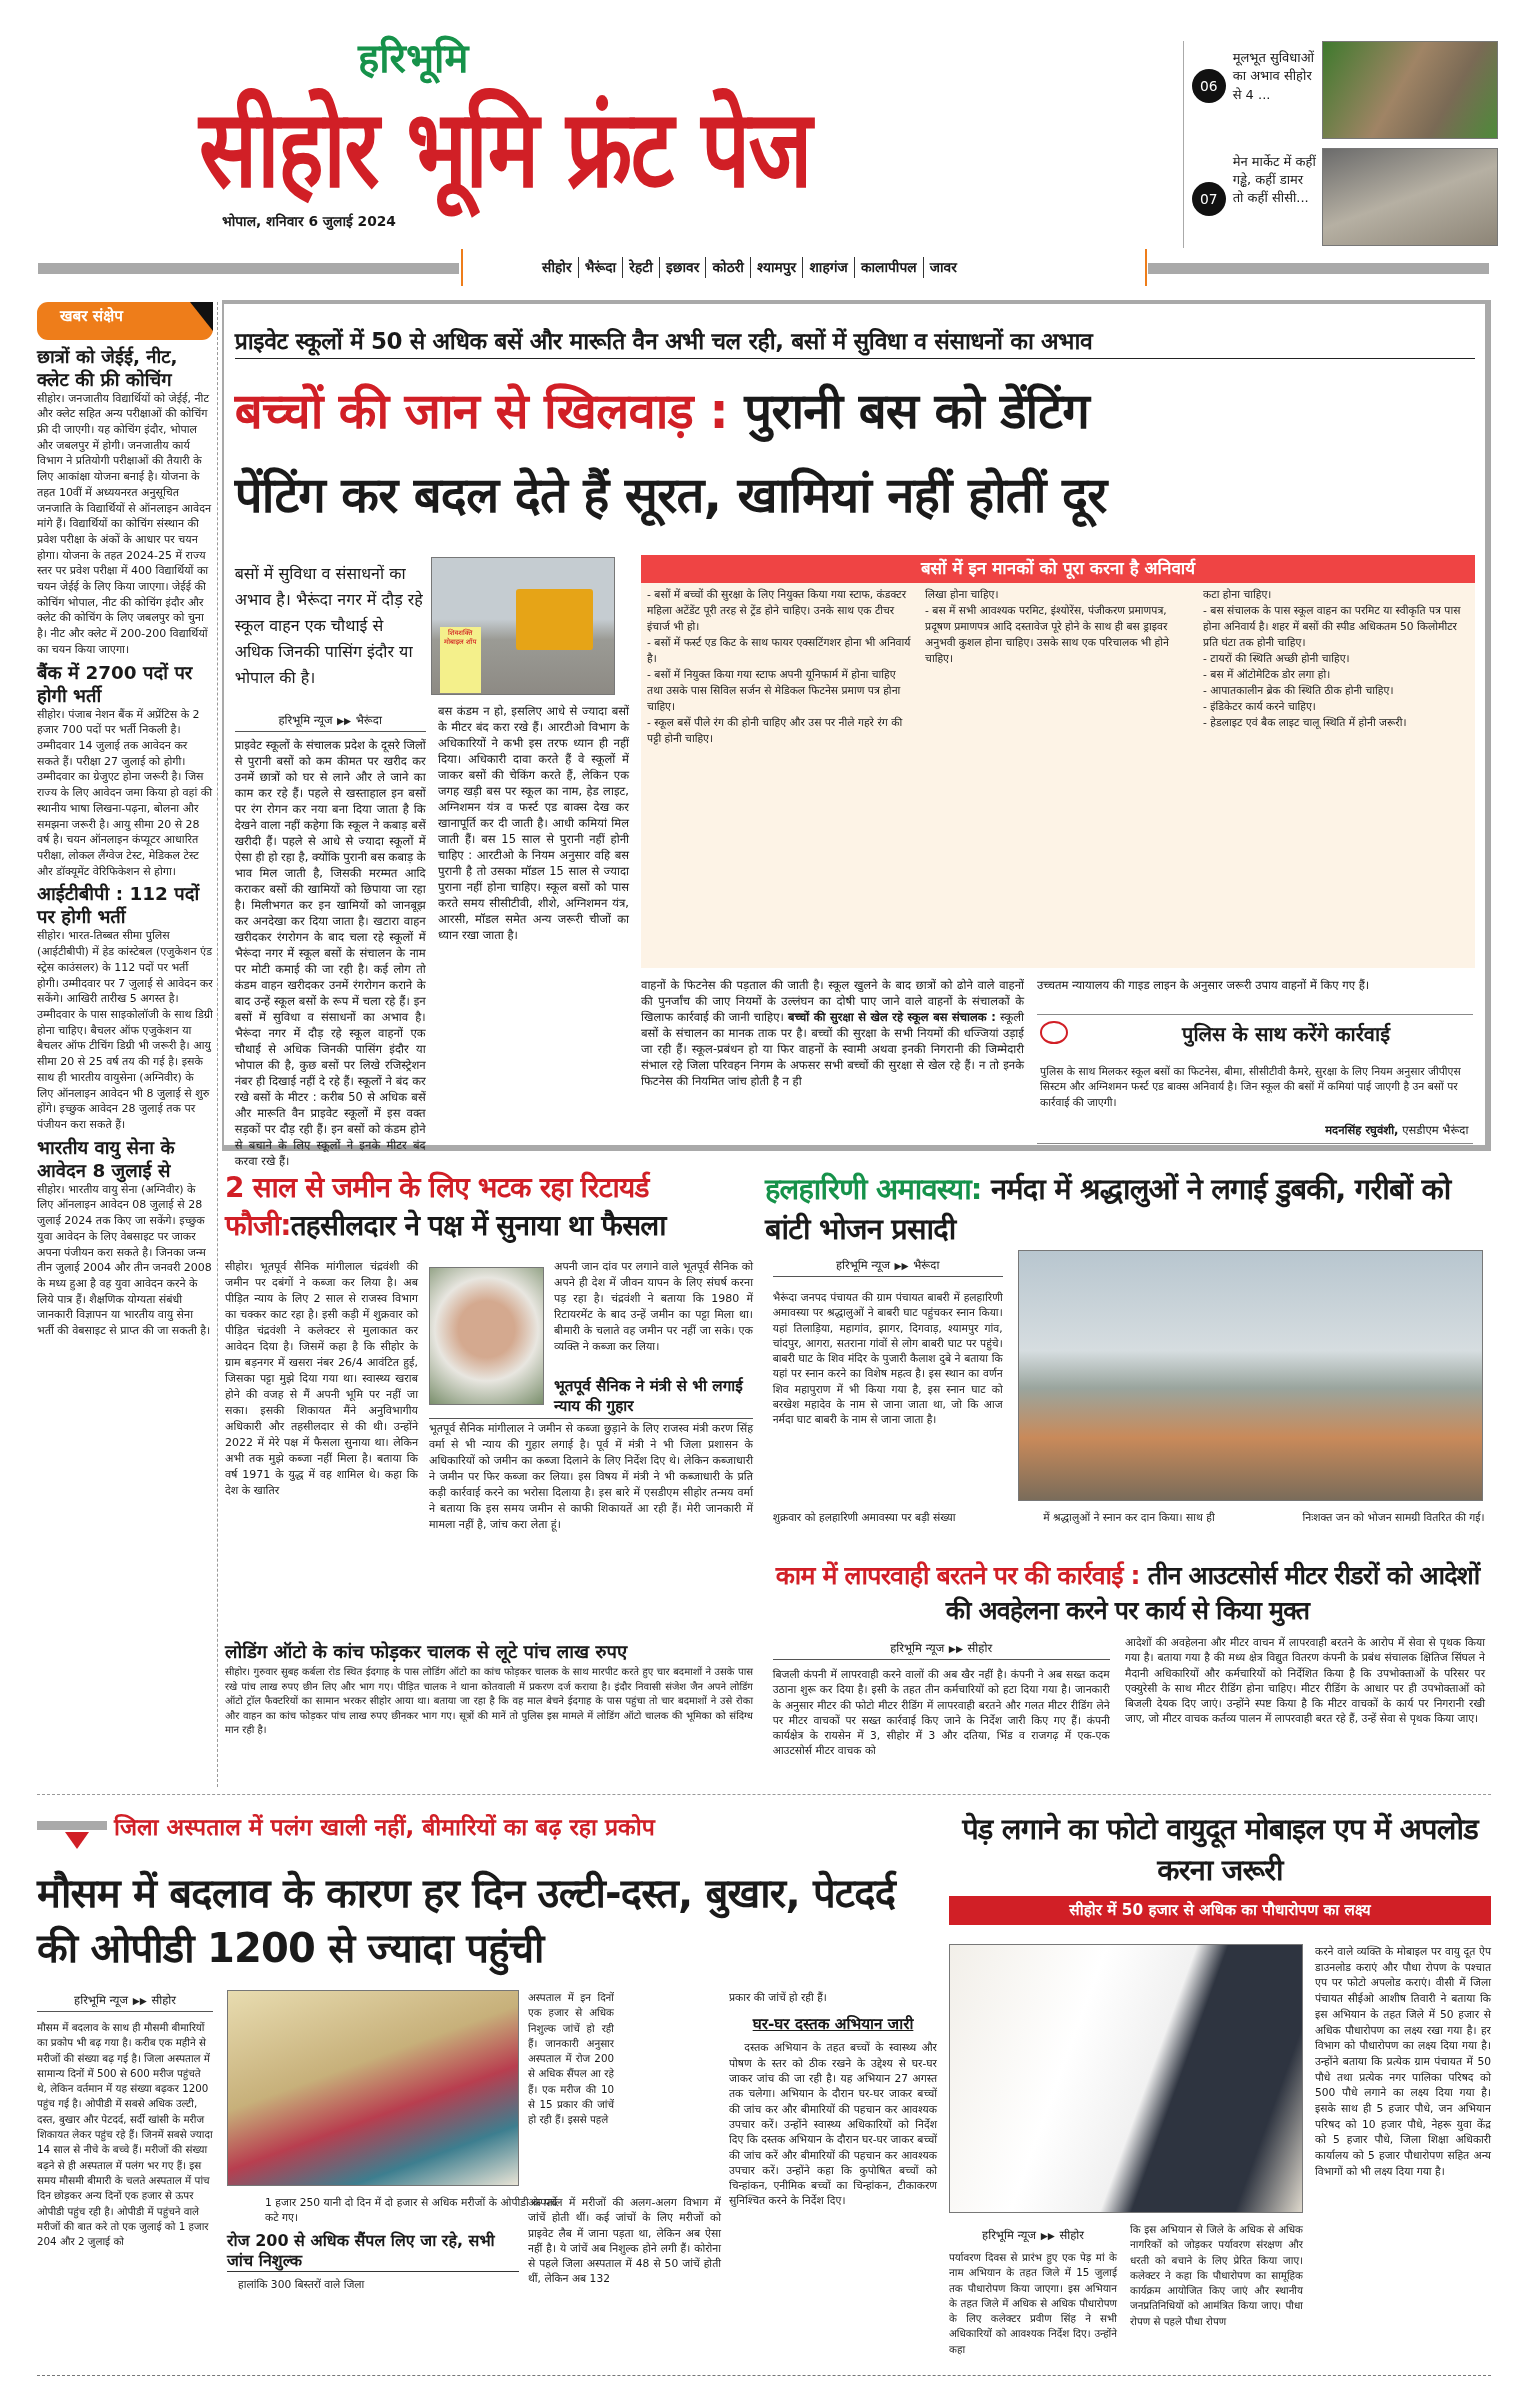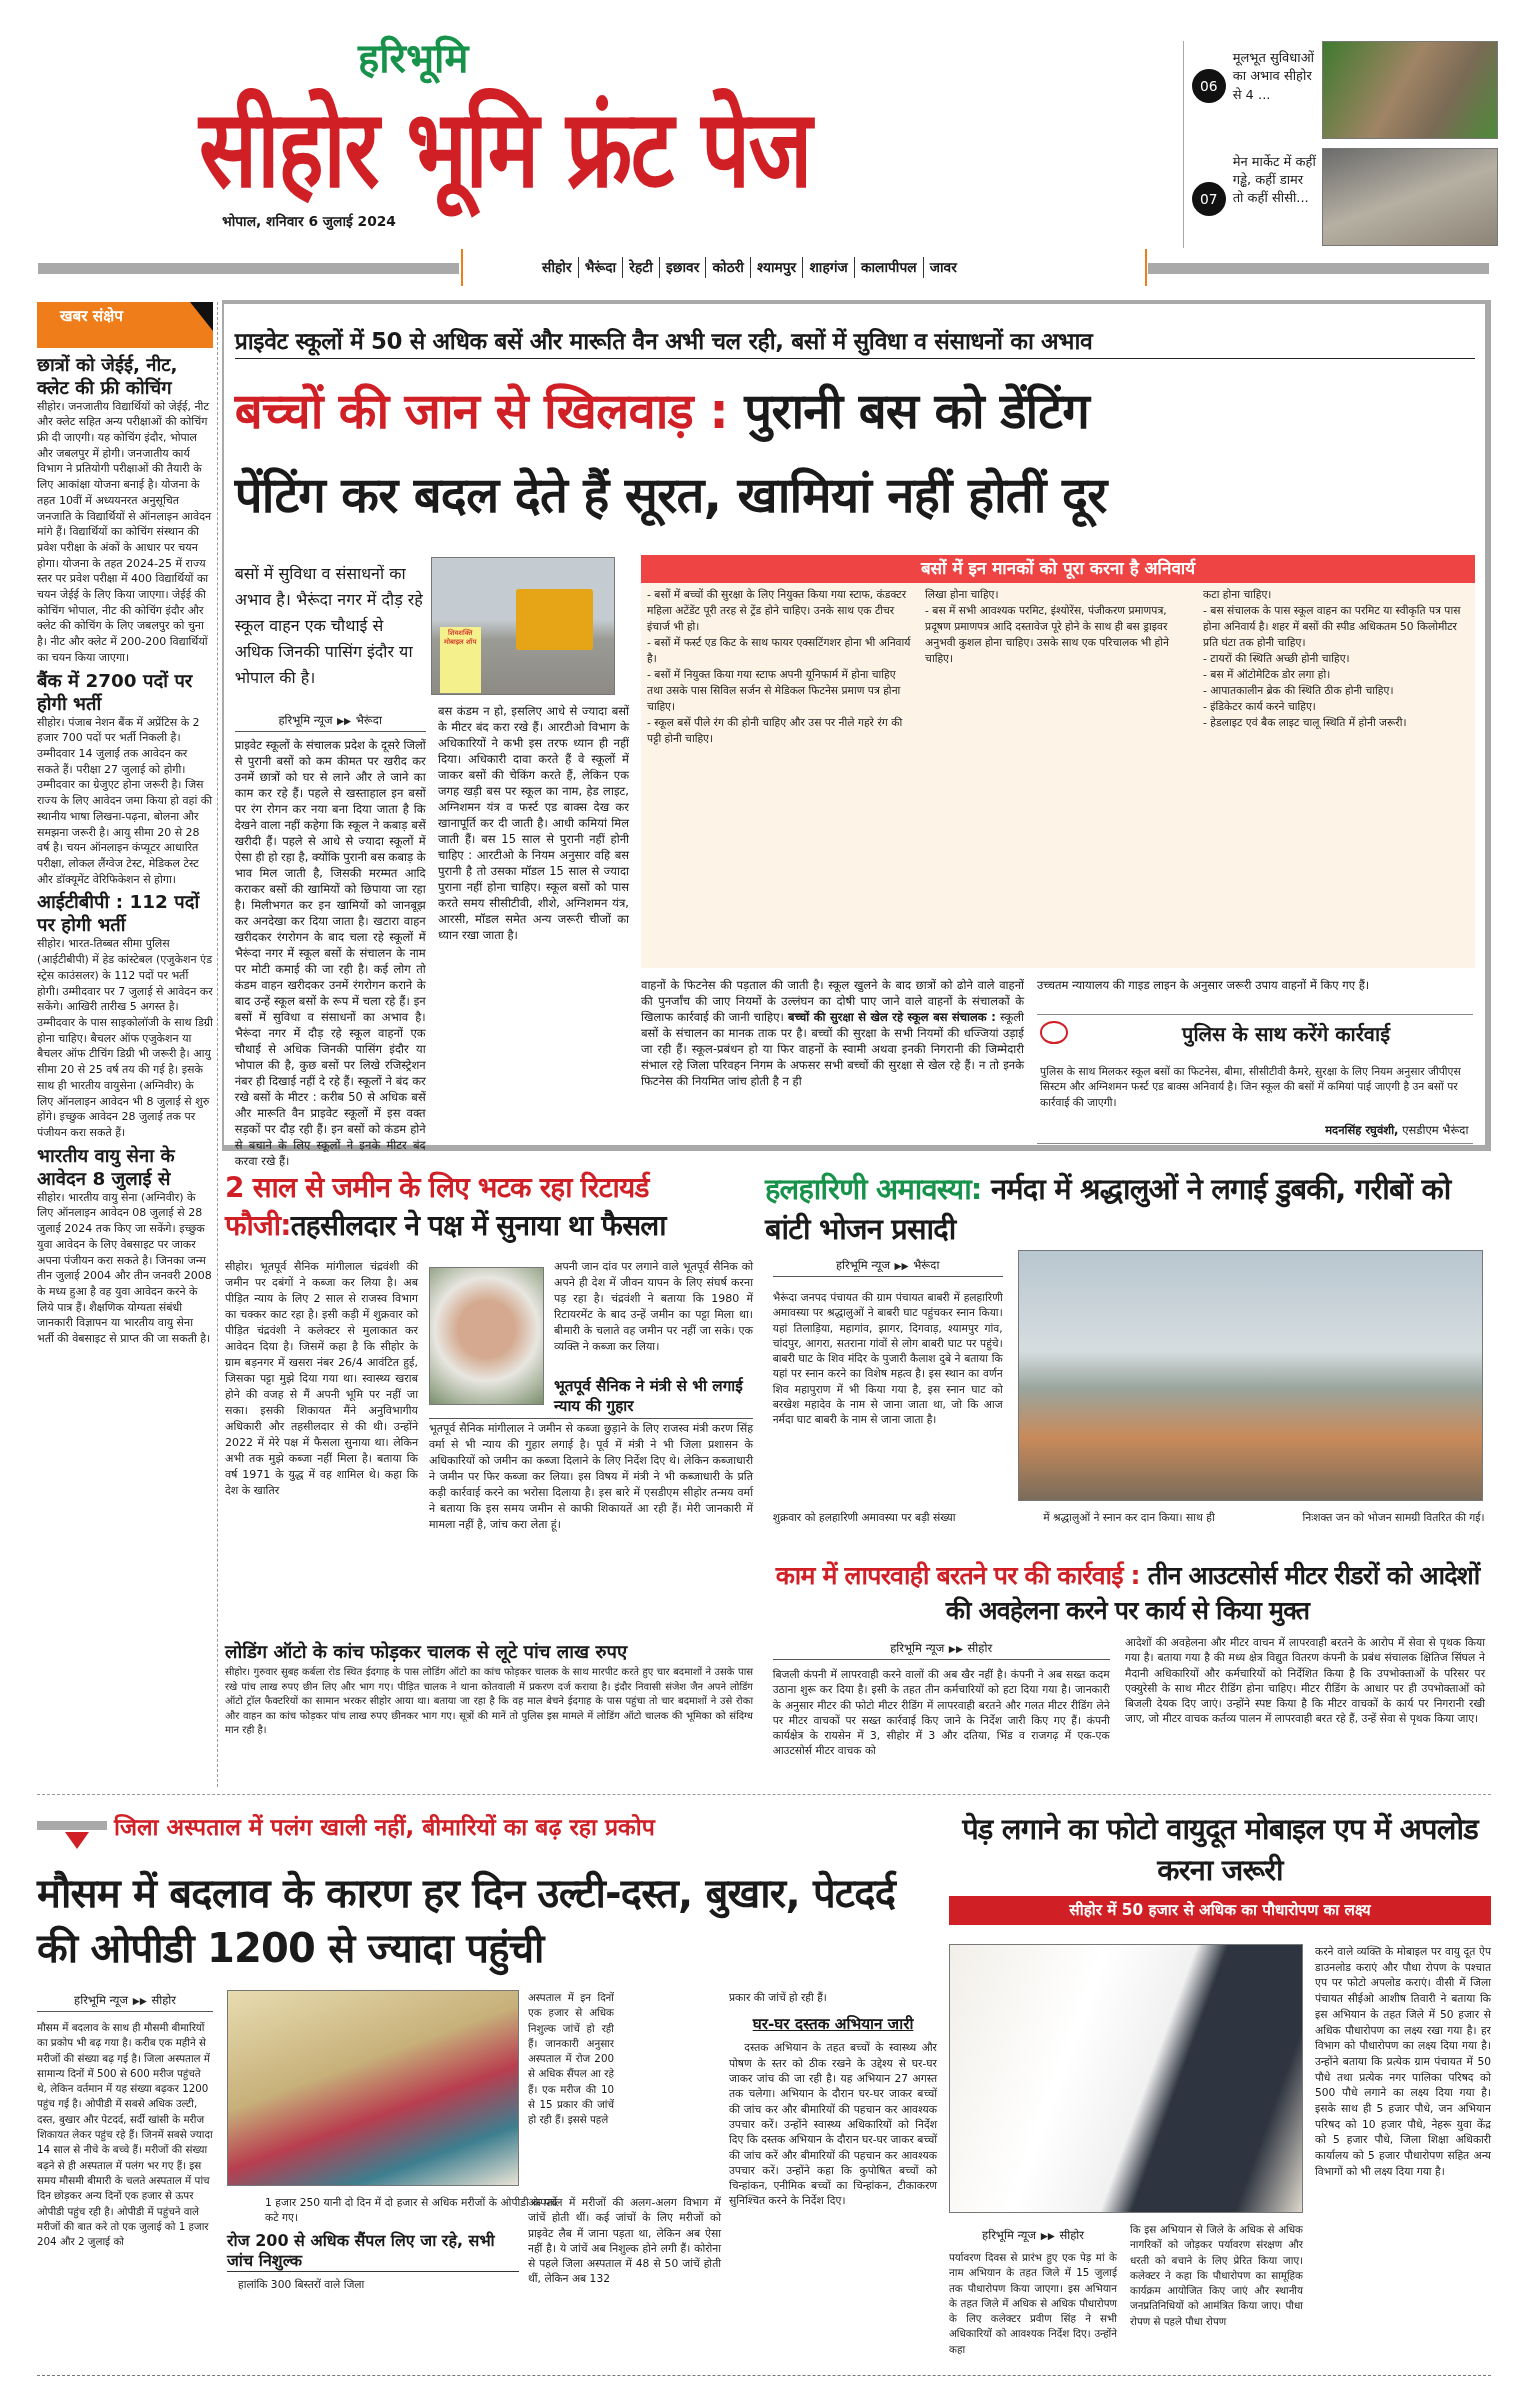--- a/index.html
+++ b/index.html
@@ -44,21 +44,21 @@
     <span style="padding:0 6.1px;border-right:0.8px solid #333;">इछावर</span>
     <span style="padding:0 6.1px;border-right:0.8px solid #333;">कोठरी</span>
     <span style="padding:0 6.1px;border-right:0.8px solid #333;">श्यामपुर</span>
     <span style="padding:0 6.1px;border-right:0.8px solid #333;">शाहगंज</span>
     <span style="padding:0 6.1px;border-right:0.8px solid #333;">कालापीपल</span>
     <span style="padding:0 6.1px;">जावर</span>
   </div>
 </div>
 
 <div class="abs" style="left:37px;top:302px;width:176px;height:1485px;">
-  <div style="position:relative;height:46px;background:#ee7d1a;color:#fff;font-size:15.3px;font-weight:bold;padding-left:23px;line-height:29px;">
+  <div style="position:relative;height:38px;background:#ee7d1a;color:#fff;font-size:15.3px;font-weight:bold;padding-left:23px;line-height:29px;border-radius:11px;">
     <span>खबर संक्षेप</span>
     <span style="position:absolute;right:0;top:0;width:0;height:0;border-left:23px solid transparent;border-top:29px solid #111;"></span>
   </div>
   <div style="margin-top:4.6px;">
     <div style="font-size:18.4px;font-weight:bold;line-height:23px;">छात्रों को जेईई, नीट, क्लेट की फ्री कोचिंग</div>
     <p class="body" style="font-size:11px;line-height:15.7px;text-align:left;">सीहोर। जनजातीय विद्यार्थियों को जेईई, नीट और क्लेट सहित अन्य परीक्षाओं की कोचिंग फ्री दी जाएगी। यह कोचिंग इंदौर, भोपाल और जबलपुर में होगी। जनजातीय कार्य विभाग ने प्रतियोगी परीक्षाओं की तैयारी के लिए आकांक्षा योजना बनाई है। योजना के तहत 10वीं में अध्ययनरत अनुसूचित जनजाति के विद्यार्थियों से ऑनलाइन आवेदन मांगे हैं। विद्यार्थियों का कोचिंग संस्थान की प्रवेश परीक्षा के अंकों के आधार पर चयन होगा। योजना के तहत 2024-25 में राज्य स्तर पर प्रवेश परीक्षा में 400 विद्यार्थियों का चयन जेईई के लिए किया जाएगा। जेईई की कोचिंग भोपाल, नीट की कोचिंग इंदौर और क्लेट की कोचिंग के लिए जबलपुर को चुना है। नीट और क्लेट में 200-200 विद्यार्थियों का चयन किया जाएगा।</p>
   </div>
   <div style="margin-top:3.1px;">
     <div style="font-size:18.4px;font-weight:bold;line-height:23px;">बैंक में 2700 पदों पर होगी भर्ती</div>
     <p class="body" style="font-size:11px;line-height:15.7px;text-align:left;">सीहोर। पंजाब नेशन बैंक में अप्रेंटिस के 2 हजार 700 पदों पर भर्ती निकली है। उम्मीदवार 14 जुलाई तक आवेदन कर सकते हैं। परीक्षा 27 जुलाई को होगी। उम्मीदवार का ग्रेजुएट होना जरूरी है। जिस राज्य के लिए आवेदन जमा किया हो वहां की स्थानीय भाषा लिखना-पढ़ना, बोलना और समझना जरूरी है। आयु सीमा 20 से 28 वर्ष है। चयन ऑनलाइन कंप्यूटर आधारित परीक्षा, लोकल लैंग्वेज टेस्ट, मेडिकल टेस्ट और डॉक्यूमेंट वेरिफिकेशन से होगा।</p>

